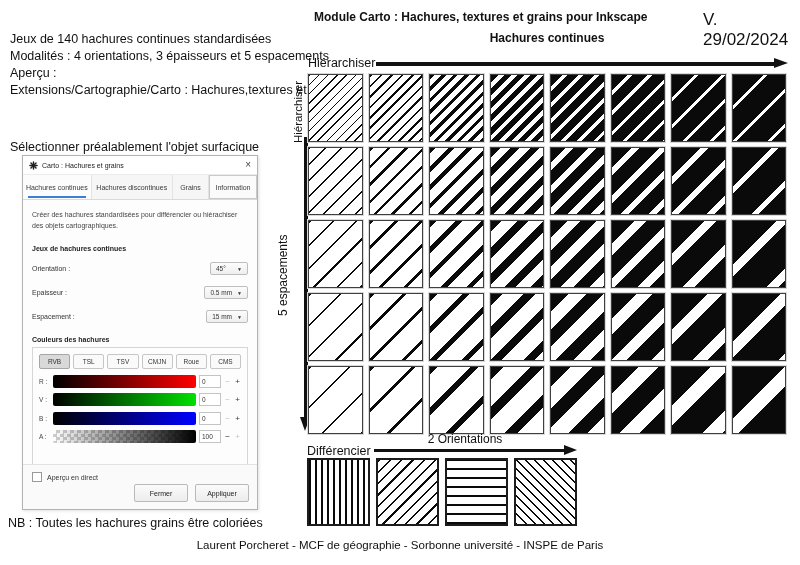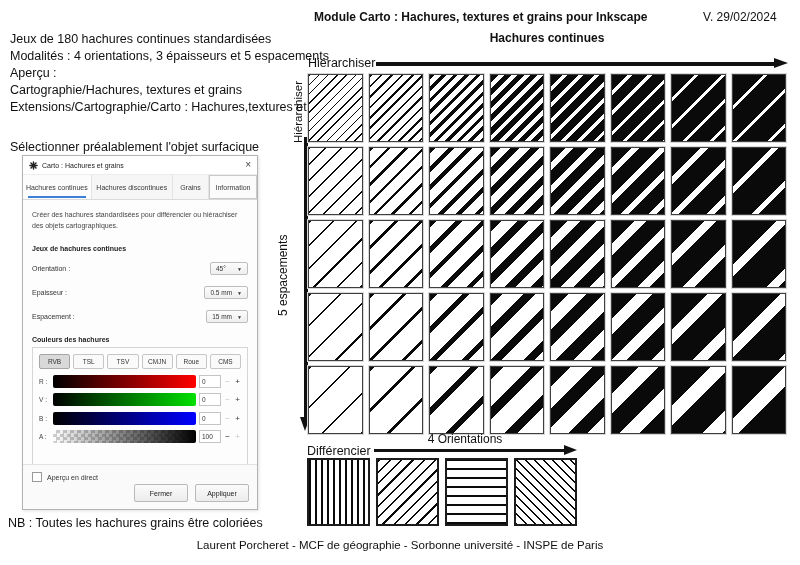--- a/index.html
+++ b/index.html
@@ -2,21 +2,21 @@
 <html><head>
 <meta charset="utf-8">
 <style>
   html,body{margin:0;padding:0;background:#fff;}
   .screen{position:relative;width:800px;height:565px;background:#ffffff;
           font-family:"Liberation Sans","DejaVu Sans",sans-serif;color:#111;overflow:hidden;}
   .abs{position:absolute;}
 
   
   .doc-title{left:314px;top:10px;font-size:12px;font-weight:bold;}
-  .doc-version{left:703px;top:10px;font-size:12px;}
+  .doc-version{left:703px;top:10px;font-size:17px;}
 
   
   #intro{left:10px;top:31px;font-size:12.5px;line-height:16.9px;}
   .intro-line{white-space:nowrap;}
   #select-note{left:10px;top:136px;font-size:12.5px;}
 
   
   .dialog{left:22px;top:155px;width:236px;height:355px;background:#fdfdfd;
           border:1px solid #b3b3b3;box-shadow:1px 1px 3px rgba(0,0,0,.12);
           font-size:7px;color:#333;box-sizing:border-box;}
@@ -98,24 +98,23 @@
 </style>
 </head>
 <body>
 
 <div class="screen">
 
   <div class="abs doc-title">Module Carto : Hachures, textures et grains pour Inkscape</div>
   <div class="abs doc-version">V. 29/02/2024</div>
 
   <div class="abs" id="intro">
-      <div class="intro-line">Jeux de 180 hachures continues standardisées</div>
+      <div class="intro-line">Jeux de 140 hachures continues standardisées</div>
       <div class="intro-line">Modalités : 4 orientations, 3 épaisseurs et 5 espacements</div>
       <div class="intro-line">Aperçu :</div>
-      <div class="intro-line">Cartographie/Hachures, textures et grains</div>
       <div class="intro-line">Extensions/Cartographie/Carto : Hachures,textures et grains</div>
     </div>
   <div class="abs" id="select-note" style="top:140px;">Sélectionner préalablement l'objet surfacique</div>
 
   <div class="abs dialog">
     <div class="titlebar">
       <svg class="win-icon" viewBox="0 0 10 10">
         <g stroke="#222" stroke-width="1.6" stroke-linecap="round">
           <line x1="5" y1="1" x2="5" y2="9"></line>
             <line x1="1" y1="5" x2="9" y2="5"></line>
@@ -273,21 +272,21 @@
       <div class="hatch-cell" style="background-image: repeating-linear-gradient(135deg, rgb(10, 10, 10) 0px, rgb(10, 10, 10) 1.755px, rgb(255, 255, 255) 1.755px, rgb(255, 255, 255) 27.755px);"></div>
       <div class="hatch-cell" style="background-image: repeating-linear-gradient(135deg, rgb(10, 10, 10) 0px, rgb(10, 10, 10) 3.105px, rgb(255, 255, 255) 3.105px, rgb(255, 255, 255) 29.105px);"></div>
       <div class="hatch-cell" style="background-image: repeating-linear-gradient(135deg, rgb(10, 10, 10) 0px, rgb(10, 10, 10) 5.4px, rgb(255, 255, 255) 5.4px, rgb(255, 255, 255) 28.8px);"></div>
       <div class="hatch-cell" style="background-image: repeating-linear-gradient(135deg, rgb(10, 10, 10) 0px, rgb(10, 10, 10) 8.775px, rgb(255, 255, 255) 8.775px, rgb(255, 255, 255) 28.275px);"></div>
       <div class="hatch-cell" style="background-image: repeating-linear-gradient(135deg, rgb(10, 10, 10) 0px, rgb(10, 10, 10) 13.5px, rgb(255, 255, 255) 13.5px, rgb(255, 255, 255) 29.62px);"></div>
       <div class="hatch-cell" style="background-image: repeating-linear-gradient(135deg, rgb(10, 10, 10) 0px, rgb(10, 10, 10) 18.9px, rgb(255, 255, 255) 18.9px, rgb(255, 255, 255) 33.2px);"></div>
       <div class="hatch-cell" style="background-image: repeating-linear-gradient(135deg, rgb(10, 10, 10) 0px, rgb(10, 10, 10) 27px, rgb(255, 255, 255) 27px, rgb(255, 255, 255) 41.3px);"></div>
       <div class="hatch-cell" style="background-image: repeating-linear-gradient(135deg, rgb(10, 10, 10) 0px, rgb(10, 10, 10) 36.45px, rgb(255, 255, 255) 36.45px, rgb(255, 255, 255) 50.75px);"></div>
     </div>
 
-  <div class="abs orient-axis-label">4 Orientations</div>
+  <div class="abs orient-axis-label">2 Orientations</div>
   <div class="abs diff-label">Différencier</div>
   <div class="abs arrow-shaft-o"></div>
   <div class="abs arrow-head-o"></div>
   <div class="abs" id="orient-row">
       <div class="orient-swatch" style="background-image: repeating-linear-gradient(90deg, rgb(10, 10, 10) 0px, rgb(10, 10, 10) 1.6px, rgb(255, 255, 255) 1.6px, rgb(255, 255, 255) 6px);"></div>
       <div class="orient-swatch" style="background-image: repeating-linear-gradient(135deg, rgb(10, 10, 10) 0px, rgb(10, 10, 10) 1.6px, rgb(255, 255, 255) 1.6px, rgb(255, 255, 255) 8px);"></div>
       <div class="orient-swatch" style="background-image: repeating-linear-gradient(0deg, rgb(10, 10, 10) 0px, rgb(10, 10, 10) 2px, rgb(255, 255, 255) 2px, rgb(255, 255, 255) 9px);"></div>
       <div class="orient-swatch" style="background-image: repeating-linear-gradient(45deg, rgb(10, 10, 10) 0px, rgb(10, 10, 10) 1.4px, rgb(255, 255, 255) 1.4px, rgb(255, 255, 255) 6.4px);"></div>
     </div>
 

